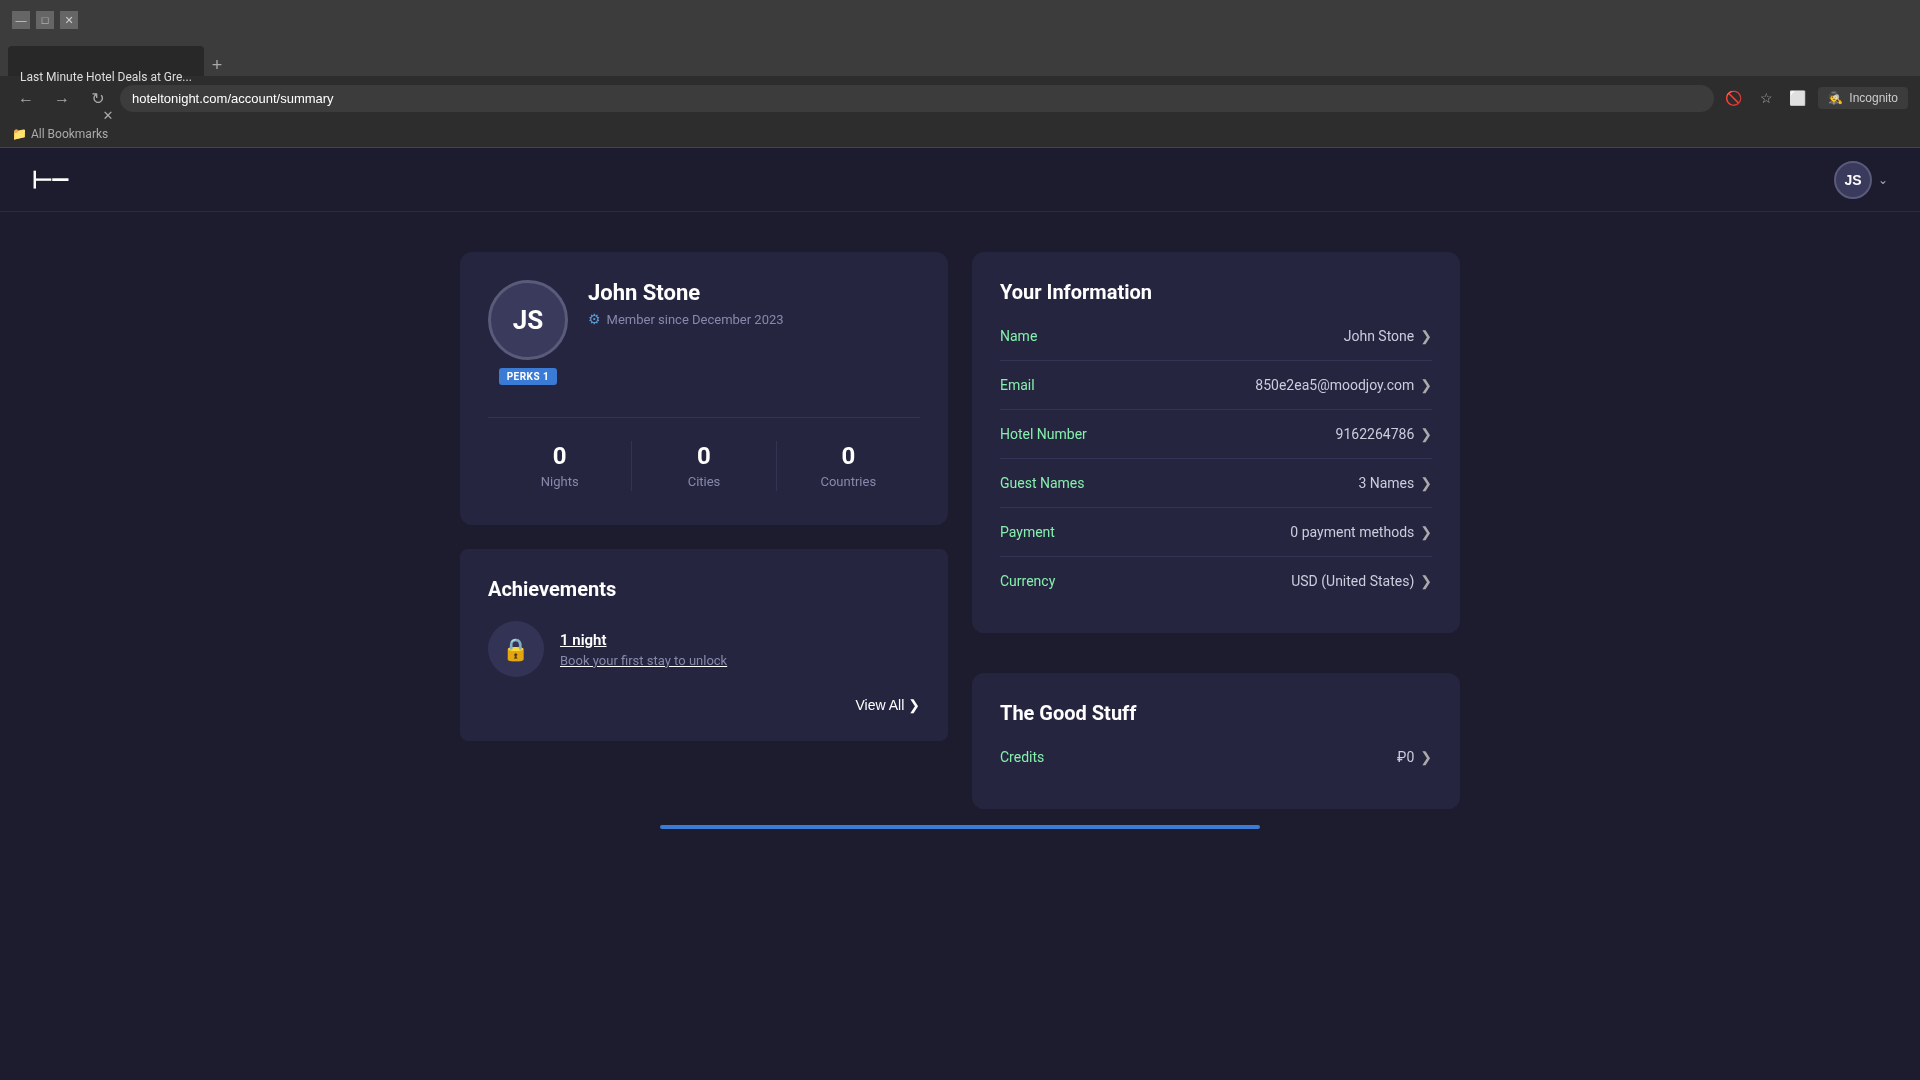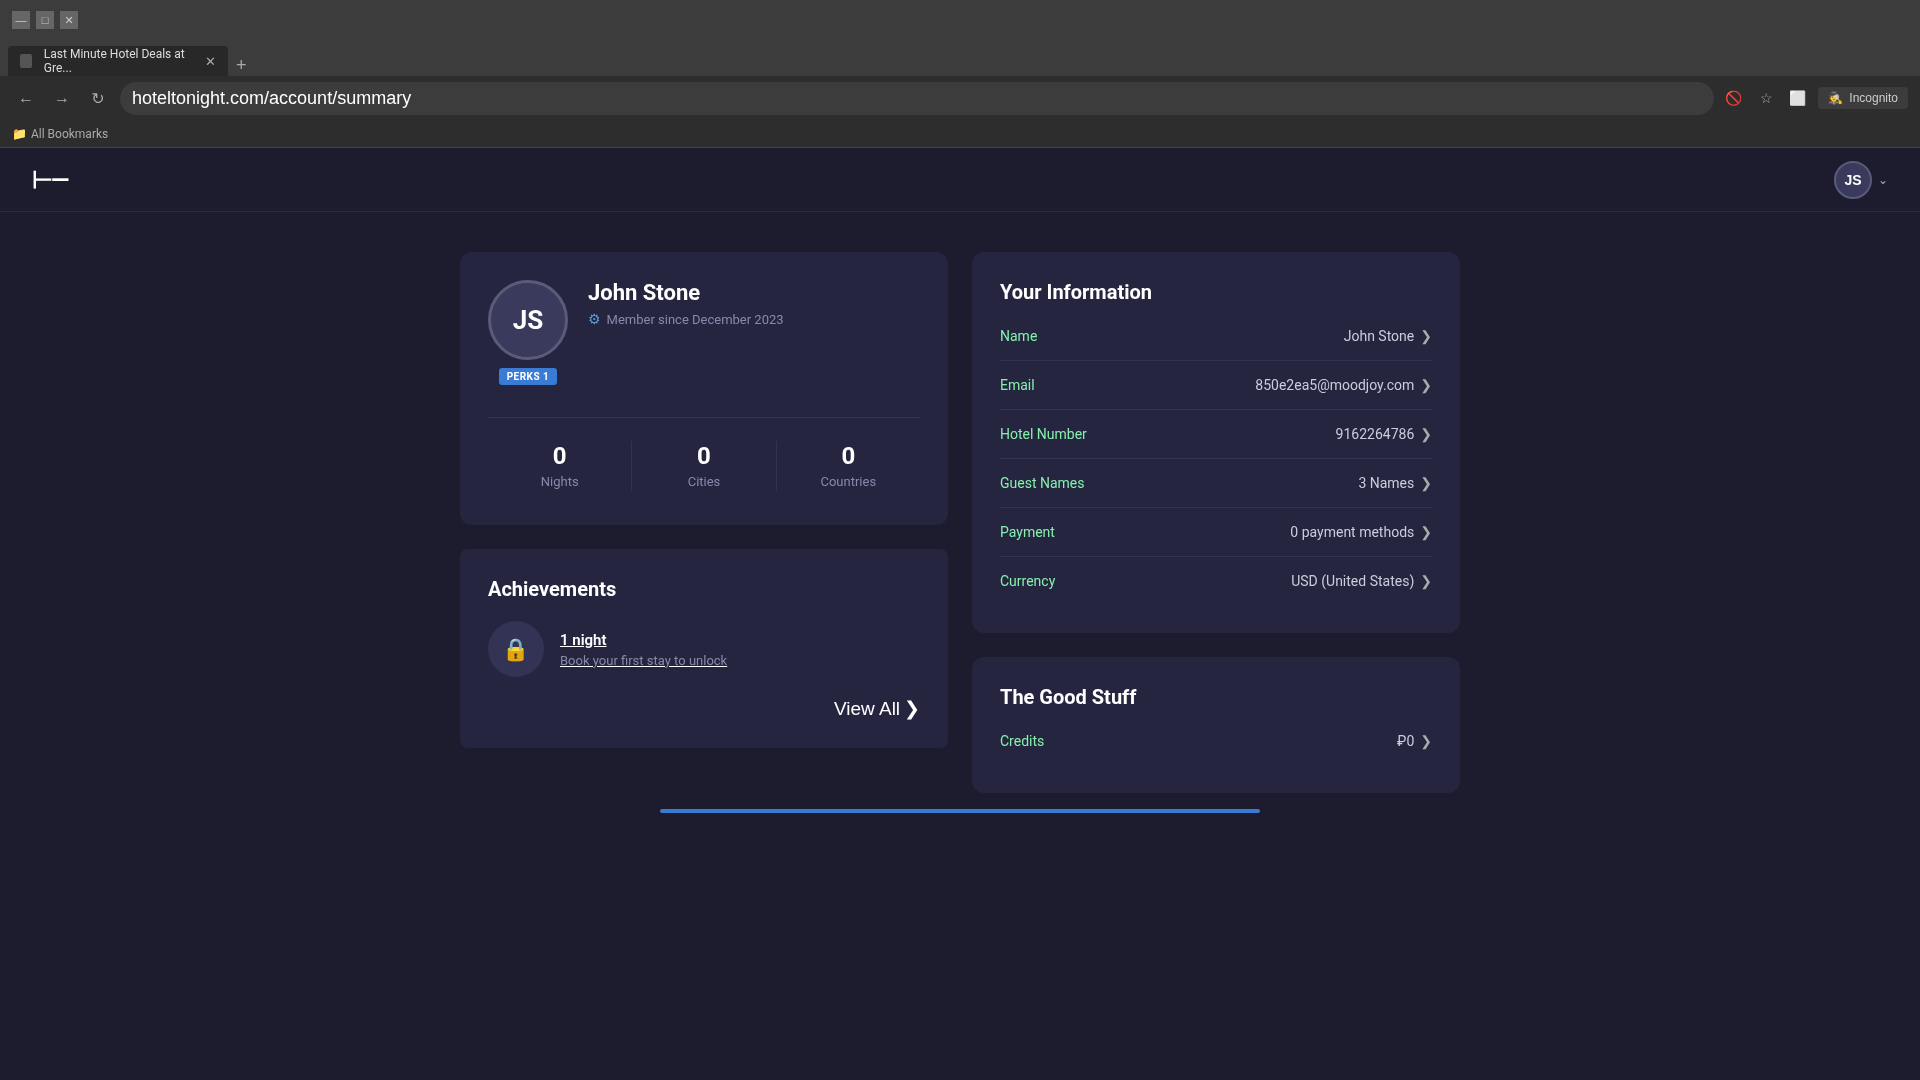--- a/index.html
+++ b/index.html
@@ -49,29 +49,30 @@
       display: flex;
       align-items: flex-end;
       padding: 0 8px;
       background: #3c3c3c;
       height: 36px;
     }
 
     .tab {
       display: flex;
       align-items: center;
-      gap: 12px;
+      gap: 24px;
       background: #282828;
       padding: 0 12px;
       height: 30px;
       border-radius: 4px 4px 0 0;
       font-size: 12px;
       color: #ddd;
       cursor: pointer;
       max-width: 220px;
+      flex-direction: column;
     }
 
     .tab-favicon {
       width: 14px;
       height: 14px;
       background: #555;
       border-radius: 2px;
     }
 
     .tab-close {
@@ -113,21 +114,21 @@
       border-radius: 50%;
     }
 
     .address-bar {
       flex: 1;
       background: #3c3c3c;
       border: none;
       color: #fff;
       padding: 6px 12px;
       border-radius: 20px;
-      font-size: 18px;
+      font-size: 13px;
       outline: none;
     }
 
     .toolbar-right {
       display: flex;
       align-items: center;
       gap: 8px;
       color: #aaa;
     }
 
@@ -390,21 +391,21 @@
       font-size: 13px;
       color: #8888aa;
     }
 
     .view-all-btn {
       display: flex;
       align-items: center;
       justify-content: flex-end;
       gap: 4px;
       margin-top: 20px;
-      font-size: 19px;
+      font-size: 14px;
       color: #fff;
       cursor: pointer;
       background: none;
       border: none;
       width: 100%;
     }
 
     
     .info-card {
       background: #252540;
@@ -463,21 +464,21 @@
 
     .left-column {
       display: flex;
       flex-direction: column;
       gap: 24px;
     }
 
     .right-column {
       display: flex;
       flex-direction: column;
-      gap: 24px;
+      gap: 40px;
     }
 
     
     .scroll-indicator {
       height: 4px;
       background: #3a7bd5;
       width: 60%;
       border-radius: 2px;
       margin: 16px auto 0;
     }

